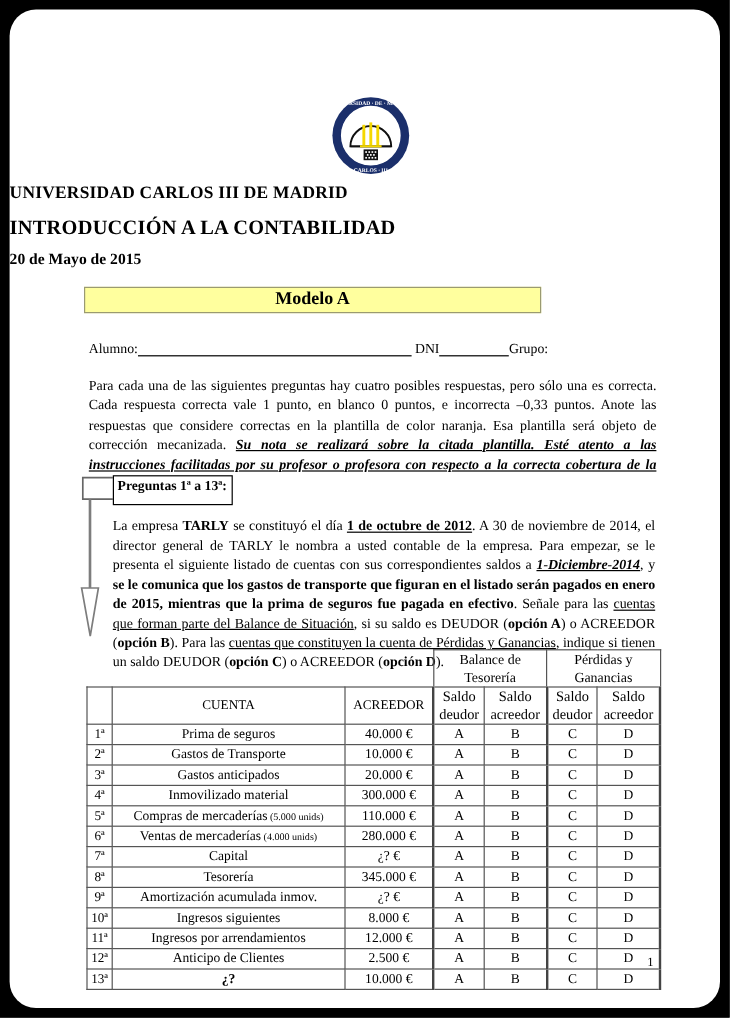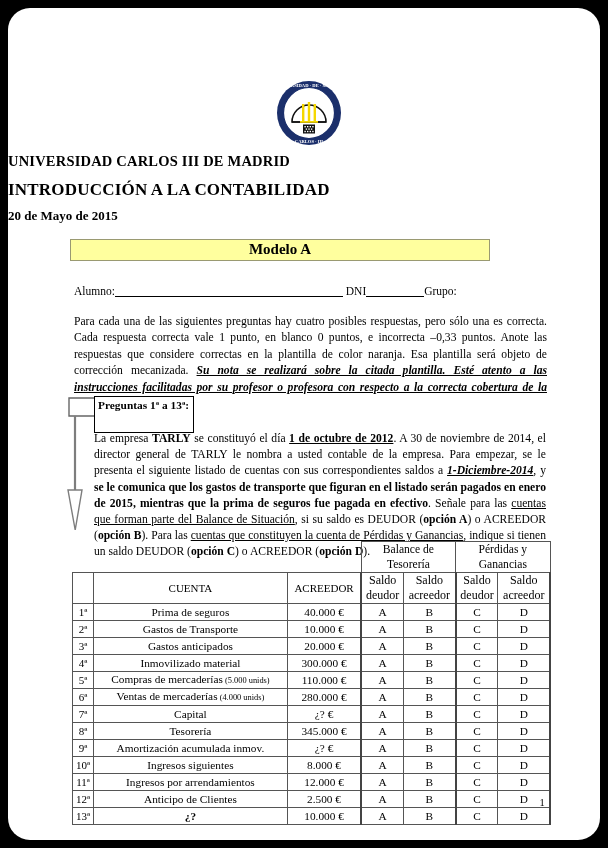--- a/index.html
+++ b/index.html
@@ -48,21 +48,21 @@
   }
   #h-univ   { top: 145px; font-size: 14.5px; letter-spacing: .2px; }
   #h-course { top: 172px; font-size: 17px; letter-spacing: .2px; }
   #h-date   { top: 200px; font-size: 13px; }
 
   
   #modelo-banner {
     position: absolute;
     left: 62px;
     top: 231px;
-    width: 420px;
+    width: 381px;
     height: 22px;
     background: #ffff9e;
     border: 1px solid #9a9a72;
     box-sizing: border-box;
     font-family: Liberation Serif, serif;
   }
   #modelo-label {
     position: absolute;
     left: 0; top: 1px;
     width: 100%;
@@ -106,21 +106,21 @@
     text-decoration: underline;
   }
 
   
   #callout { position: absolute; left: 58px; top: 386px; width: 44px; height: 140px; }
   #callout-box {
     position: absolute;
     left: 86px;
     top: 388px;
     border: 1px solid #000;
-    padding: 1px 4px 20px 3px;
+    padding: 1px 4px 8px 3px;
     font-size: 11.4px;
     font-weight: bold;
     background: #fff;
     line-height: 14px;
   }
 
   
   #qbody {
     position: absolute;
     left: 86px;

